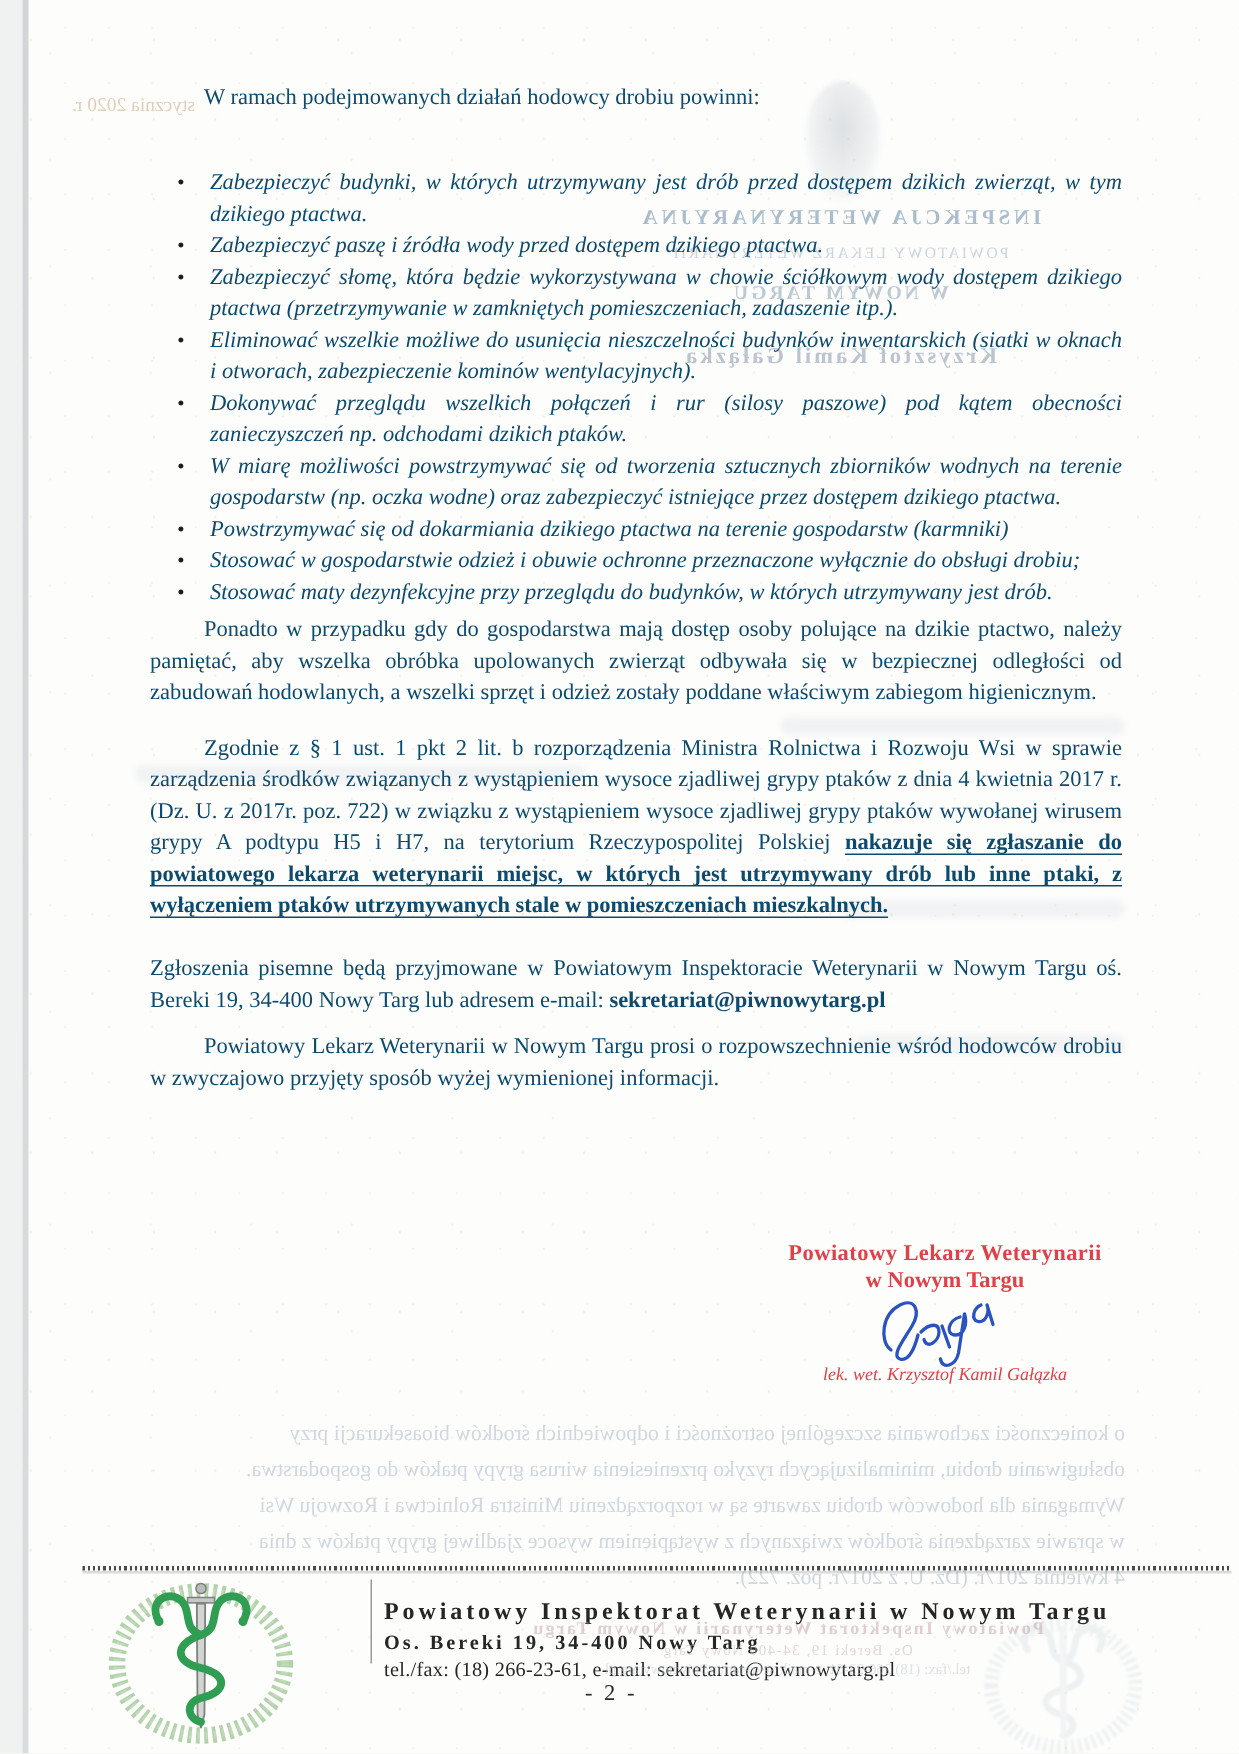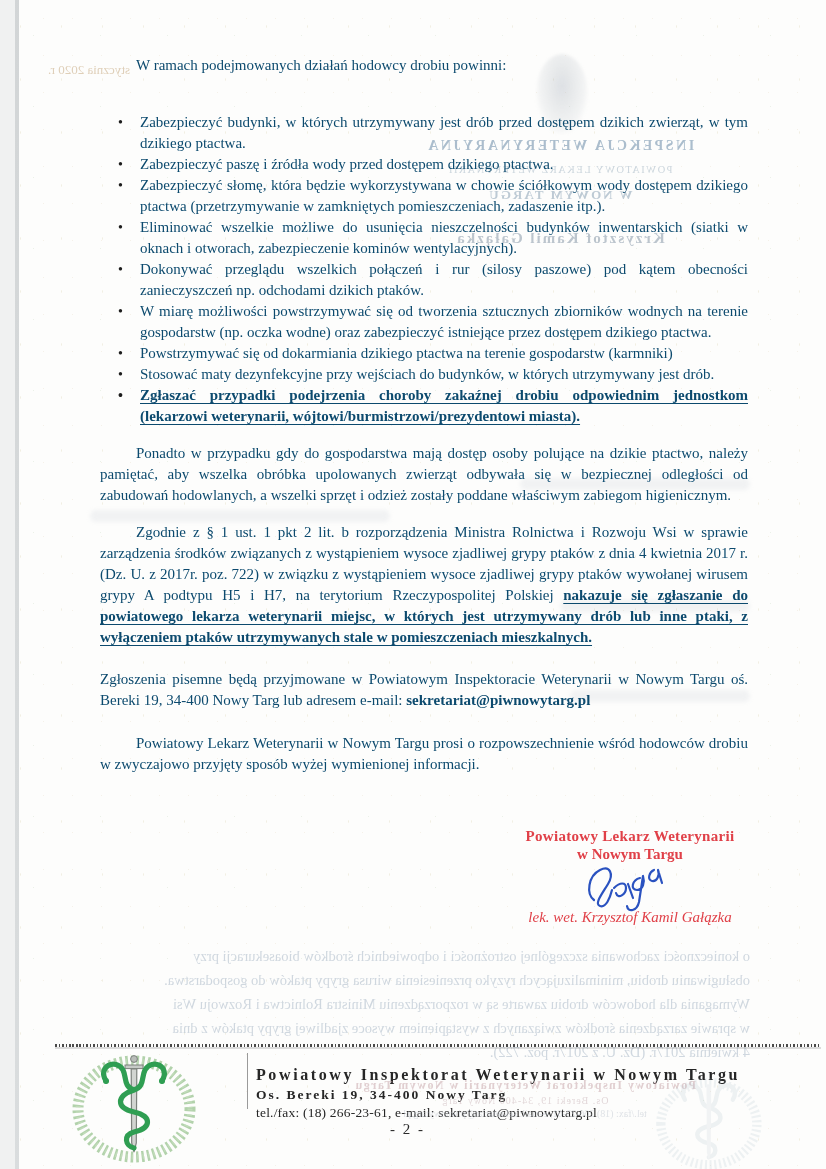--- a/index.html
+++ b/index.html
@@ -8,38 +8,38 @@
   
   .page::before{content:"";position:absolute;inset:0;pointer-events:none;
     background-image:radial-gradient(#e9e4cf 0.7px, transparent 0.9px),radial-gradient(#dde9d9 0.6px, transparent 0.8px),radial-gradient(#efe8db 0.5px, transparent 0.7px);
     background-size:41px 53px,67px 71px,29px 37px;opacity:.55;}
   .page-edge{position:absolute;left:15px;top:0;bottom:0;width:4px;background:linear-gradient(#c4c8ca,#ced2d4);opacity:.75;}
   .page-edge-soft{position:absolute;left:0;top:0;bottom:0;width:15px;background:#f0f1f1;}
 
   
   .content{position:absolute;left:100px;top:55px;width:648px;color:#0c4a6e;font-size:15px;line-height:21px;text-align:justify;}
   .intro{text-indent:36px;margin:0;}
-  ul.bullets{list-style:none;margin:36px 0 16px 0;padding:0 0 0 40px;}
+  ul.bullets{list-style:none;margin:36px 0 4px 0;padding:0 0 0 40px;font-style:italic;}
   ul.bullets li{position:relative;margin:0;}
   ul.bullets li::before{content:"•";position:absolute;left:-22px;top:0;font-size:14px;color:#1c1c1c;}
   li.highlight{font-weight:bold;text-decoration:underline;text-underline-offset:3px;text-decoration-thickness:1.4px;}
   .para{margin:0;}
   .p-hunting{text-indent:36px;}
   .p-law{margin-top:16px;text-indent:36px;}
   .p-submissions{margin-top:21px;}
-  .p-request{margin-top:22px;text-indent:36px;}
+  .p-request{margin-top:10px;text-indent:36px;}
   .mandate{font-weight:bold;text-decoration:underline;text-underline-offset:3px;text-decoration-thickness:1.4px;}
   .bold-email{font-weight:bold;}
 
   
   .signature{position:absolute;left:470px;top:828px;width:320px;text-align:center;color:#e04048;}
   .sig-line1{font-size:15px;font-weight:600;letter-spacing:.3px;}
   .sig-line2{font-size:15px;font-weight:600;margin-top:1px;}
   .sig-scribble{position:absolute;left:110px;top:32px;}
-  .sig-name{margin-top:46px;font-size:15px;font-style:italic;}
+  .sig-name{margin-top:46px;font-size:12px;font-style:italic;}
 
   
   .footer-rule{position:absolute;left:55px;right:5px;top:1044px;height:3px;
     background:repeating-linear-gradient(90deg,#4a4a4a 0 1.5px,transparent 1.5px 3.5px);
     box-shadow:0 2px 0 rgba(120,120,120,.25);}
   .footer-logo{position:absolute;left:66px;top:1051px;}
   .footer-divider{position:absolute;left:247px;top:1053px;width:1px;height:56px;background:#9a9a9a;}
   .footer-text{position:absolute;left:256px;top:1066px;color:#262626;}
   .footer-org{font-size:16px;font-weight:600;letter-spacing:2.6px;}
   .footer-addr{font-size:13.5px;font-weight:600;letter-spacing:2px;margin-top:3px;}
@@ -94,22 +94,22 @@
   <div class="content">
     <p class="intro">W ramach podejmowanych działań hodowcy drobiu  powinni:</p>
     <ul class="bullets">
       <li>Zabezpieczyć budynki, w których utrzymywany jest drób przed dostępem dzikich zwierząt, w tym dzikiego ptactwa.</li>
       <li>Zabezpieczyć paszę i źródła wody przed dostępem dzikiego ptactwa.</li>
       <li>Zabezpieczyć słomę, która będzie wykorzystywana w chowie ściółkowym wody dostępem dzikiego ptactwa (przetrzymywanie w zamkniętych pomieszczeniach, zadaszenie itp.).</li>
       <li>Eliminować wszelkie możliwe do usunięcia nieszczelności budynków inwentarskich (siatki w oknach i otworach, zabezpieczenie kominów wentylacyjnych).</li>
       <li>Dokonywać przeglądu wszelkich połączeń i rur (silosy paszowe) pod kątem obecności zanieczyszczeń np. odchodami dzikich ptaków.</li>
       <li>W miarę możliwości powstrzymywać się od tworzenia sztucznych zbiorników wodnych na terenie gospodarstw (np. oczka wodne) oraz zabezpieczyć istniejące przez dostępem dzikiego ptactwa.</li>
       <li>Powstrzymywać się od dokarmiania dzikiego ptactwa na terenie gospodarstw (karmniki)</li>
-      <li>Stosować maty dezynfekcyjne przy wejściach do budynków, w których utrzymywany jest drób.</li>
-      <li class="highlight">Zgłaszać przypadki podejrzenia choroby zakaźnej drobiu odpowiednim jednostkom (lekarzowi weterynarii, wójtowi/burmistrzowi/prezydentowi miasta).</li>
+      <li>Stosować w gospodarstwie odzież i obuwie ochronne przeznaczone wyłącznie do obsługi drobiu;</li>
+      <li>Stosować maty dezynfekcyjne przy przeglądu do budynków, w których utrzymywany jest drób.</li>
     </ul>
     <p class="para p-hunting">Ponadto w przypadku gdy do gospodarstwa mają dostęp osoby polujące na dzikie ptactwo, należy pamiętać, aby wszelka obróbka upolowanych zwierząt odbywała się w bezpiecznej odległości od zabudowań hodowlanych, a wszelki sprzęt i odzież zostały poddane właściwym zabiegom higienicznym.</p>
     <p class="para p-law"><span>Zgodnie z § 1 ust. 1 pkt 2 lit. b rozporządzenia Ministra Rolnictwa i Rozwoju Wsi w sprawie zarządzenia środków związanych z wystąpieniem wysoce zjadliwej grypy ptaków z dnia 4 kwietnia 2017 r. (Dz. U. z 2017r. poz. 722) w związku z wystąpieniem wysoce zjadliwej grypy ptaków wywołanej wirusem grypy A podtypu H5 i H7, na terytorium Rzeczypospolitej Polskiej </span><span class="mandate">nakazuje się zgłaszanie do powiatowego lekarza weterynarii miejsc, w których jest utrzymywany drób lub inne ptaki, z wyłączeniem ptaków utrzymywanych stale w pomieszczeniach mieszkalnych.</span></p>
     <p class="para p-submissions"><span>Zgłoszenia pisemne będą przyjmowane w Powiatowym Inspektoracie Weterynarii w Nowym Targu oś. Bereki 19, 34-400 Nowy Targ lub adresem e-mail: </span><span class="bold-email">sekretariat@piwnowytarg.pl</span></p>
     <p class="para p-request">Powiatowy Lekarz Weterynarii w Nowym Targu prosi o rozpowszechnienie wśród hodowców drobiu w zwyczajowo przyjęty sposób wyżej wymienionej informacji.</p>
   </div>
 
   <div class="signature">
     <div class="sig-line1">Powiatowy Lekarz Weterynarii</div>
     <div class="sig-line2">w Nowym Targu</div>

